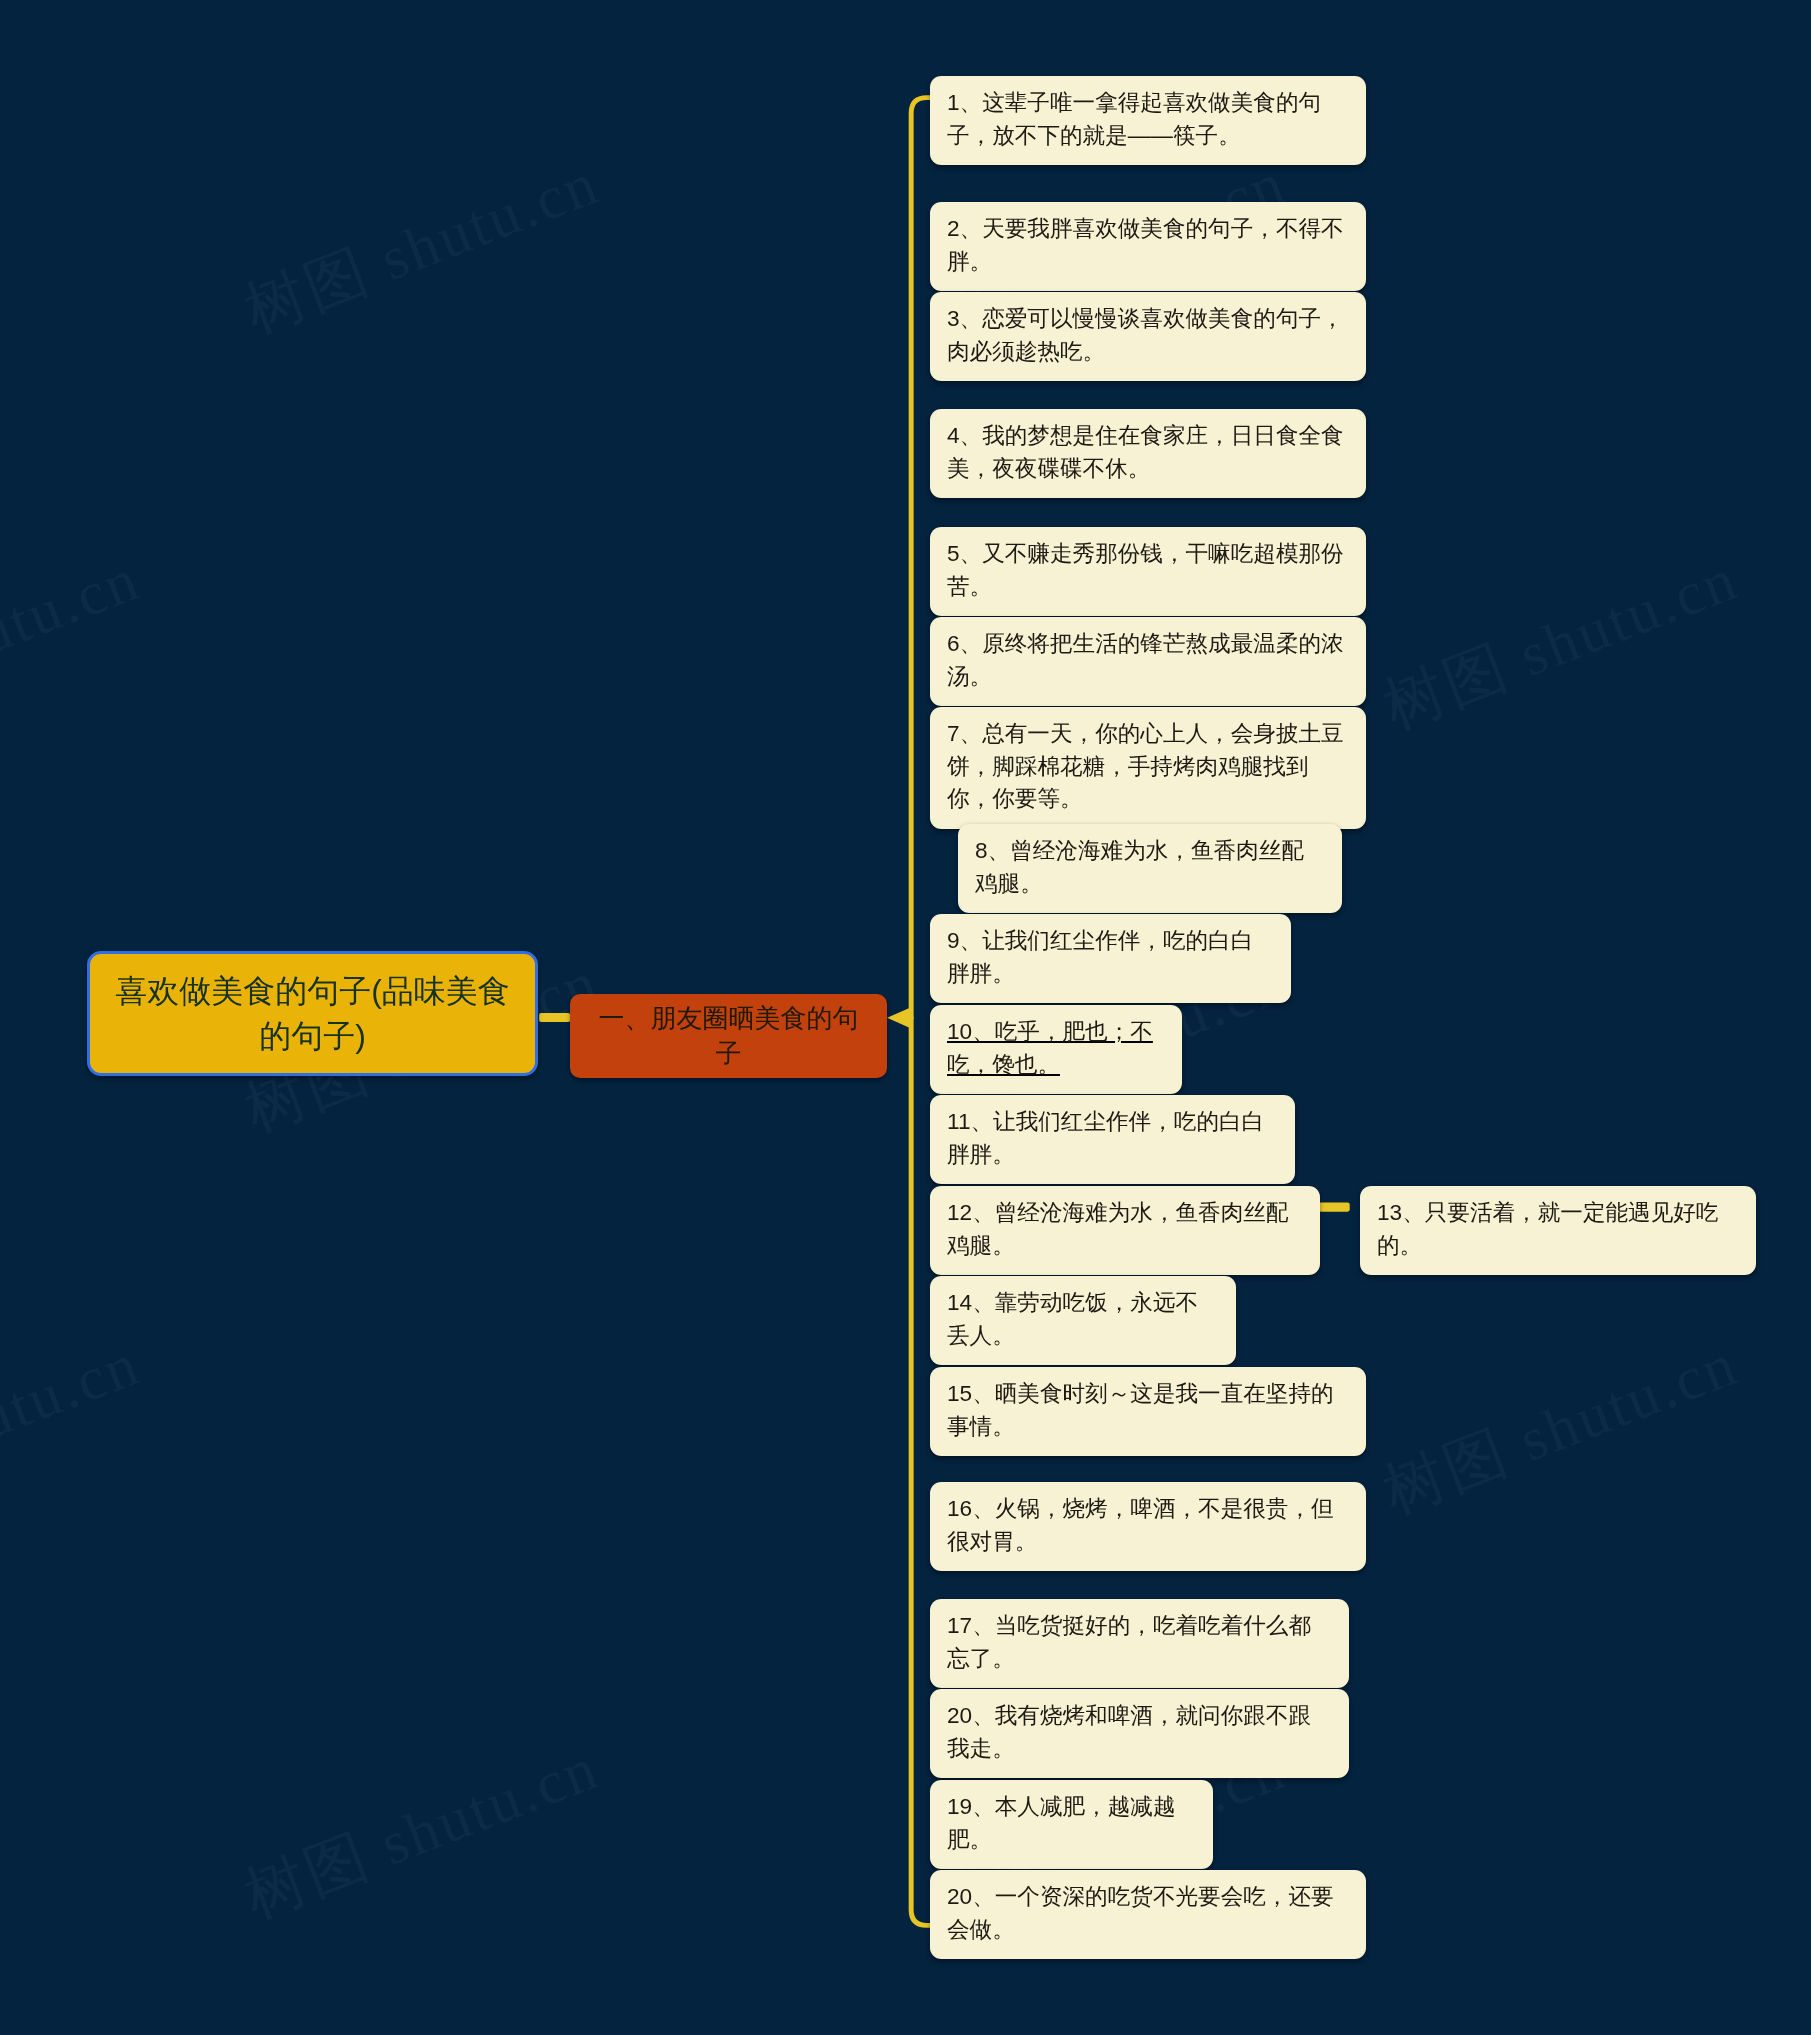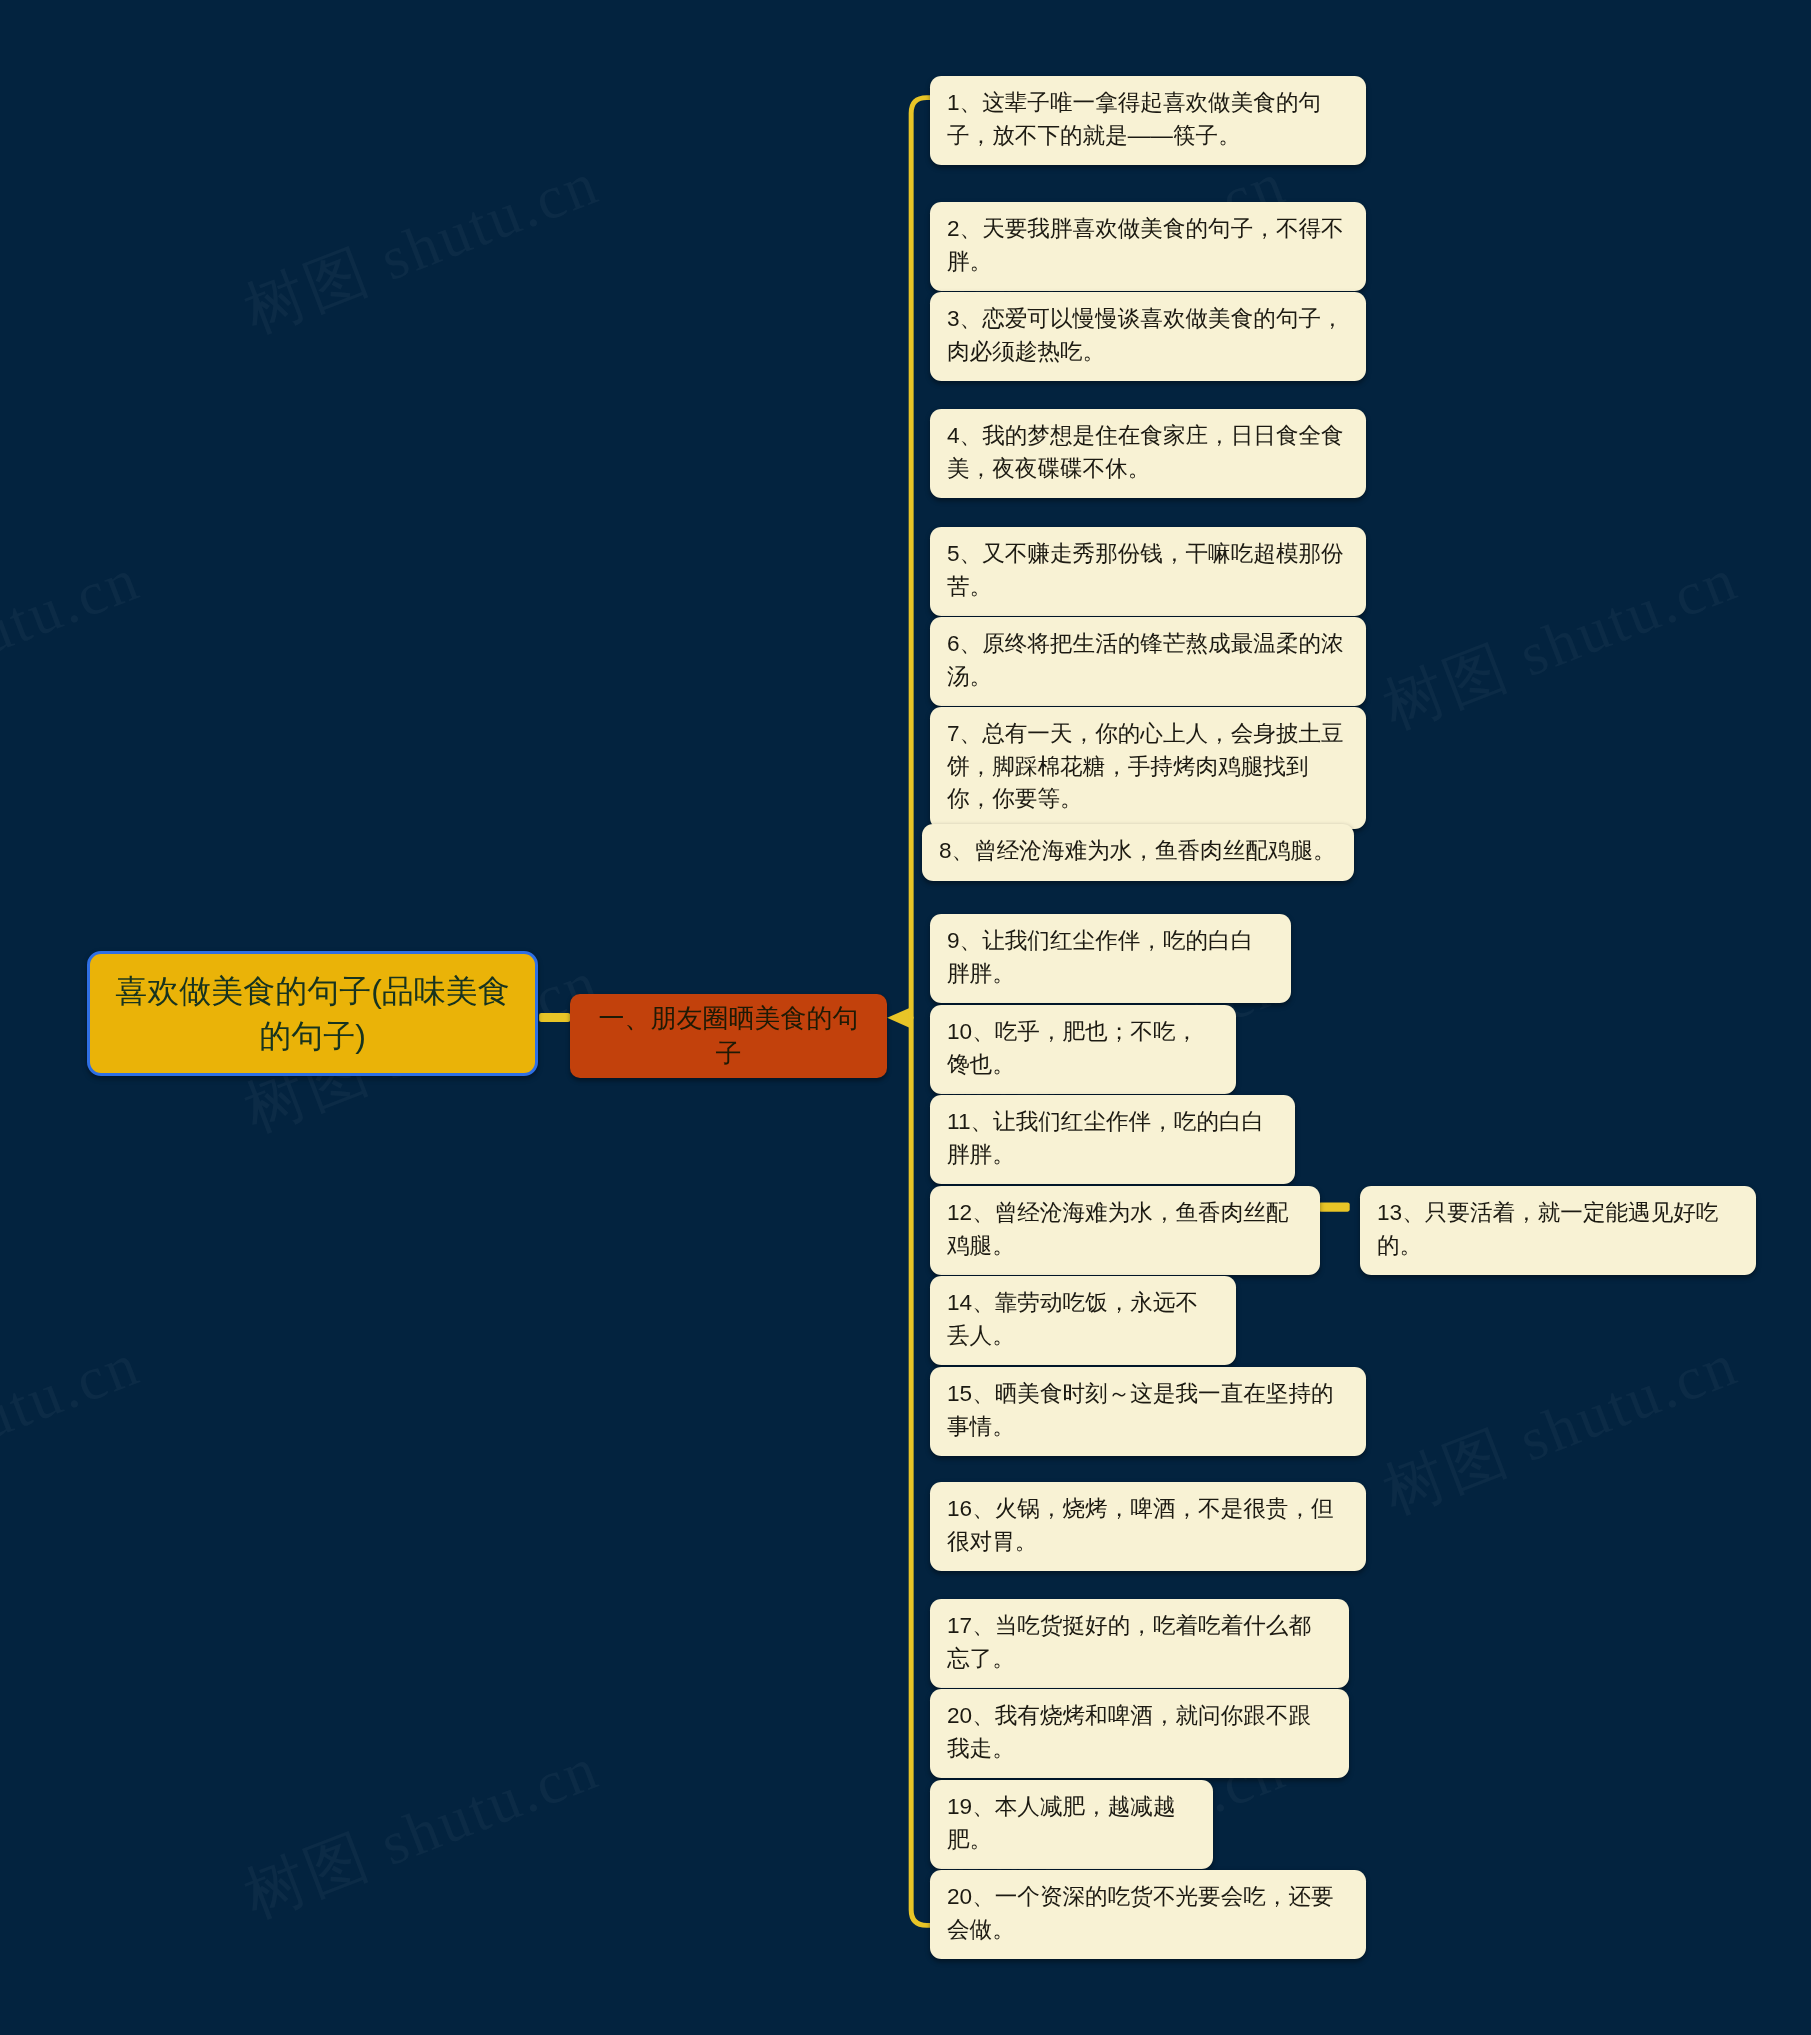--- a/index.html
+++ b/index.html
@@ -164,27 +164,27 @@
 </div>
 <div class="node leaf" style="left:920px; top:527px; width:436px;">
   <span class="node-text">5、又不赚走秀那份钱，干嘛吃超模那份苦。</span>
 </div>
 <div class="node leaf" style="left:920px; top:617px; width:436px;">
   <span class="node-text">6、原终将把生活的锋芒熬成最温柔的浓汤。</span>
 </div>
 <div class="node leaf" style="left:920px; top:707px; width:436px;">
   <span class="node-text">7、总有一天，你的心上人，会身披土豆饼，脚踩棉花糖，手持烤肉鸡腿找到你，你要等。</span>
 </div>
-<div class="node leaf" style="left:912px; top:824px; width:432px;justify-content:flex-end;">
+<div class="node leaf" style="left:948px; top:824px; width:384px;justify-content:flex-end;">
   <span class="node-text">8、曾经沧海难为水，鱼香肉丝配鸡腿。</span>
 </div>
 <div class="node leaf" style="left:920px; top:914px; width:361px;">
   <span class="node-text">9、让我们红尘作伴，吃的白白胖胖。</span>
 </div>
-<div class="node leaf" style="left:920px; top:1005px; width:306px;">
+<div class="node leaf" style="left:920px; top:1005px; width:252px;text-decoration:underline;">
   <span class="node-text">10、吃乎，肥也；不吃，馋也。</span>
 </div>
 <div class="node leaf" style="left:920px; top:1095px; width:365px;">
   <span class="node-text">11、让我们红尘作伴，吃的白白胖胖。</span>
 </div>
 <div class="node leaf" style="left:920px; top:1186px; width:390px;">
   <span class="node-text">12、曾经沧海难为水，鱼香肉丝配鸡腿。</span>
 </div>
 <div class="node leaf" style="left:1350px; top:1186px; width:396px;">
   <span class="node-text">13、只要活着，就一定能遇见好吃的。</span>

